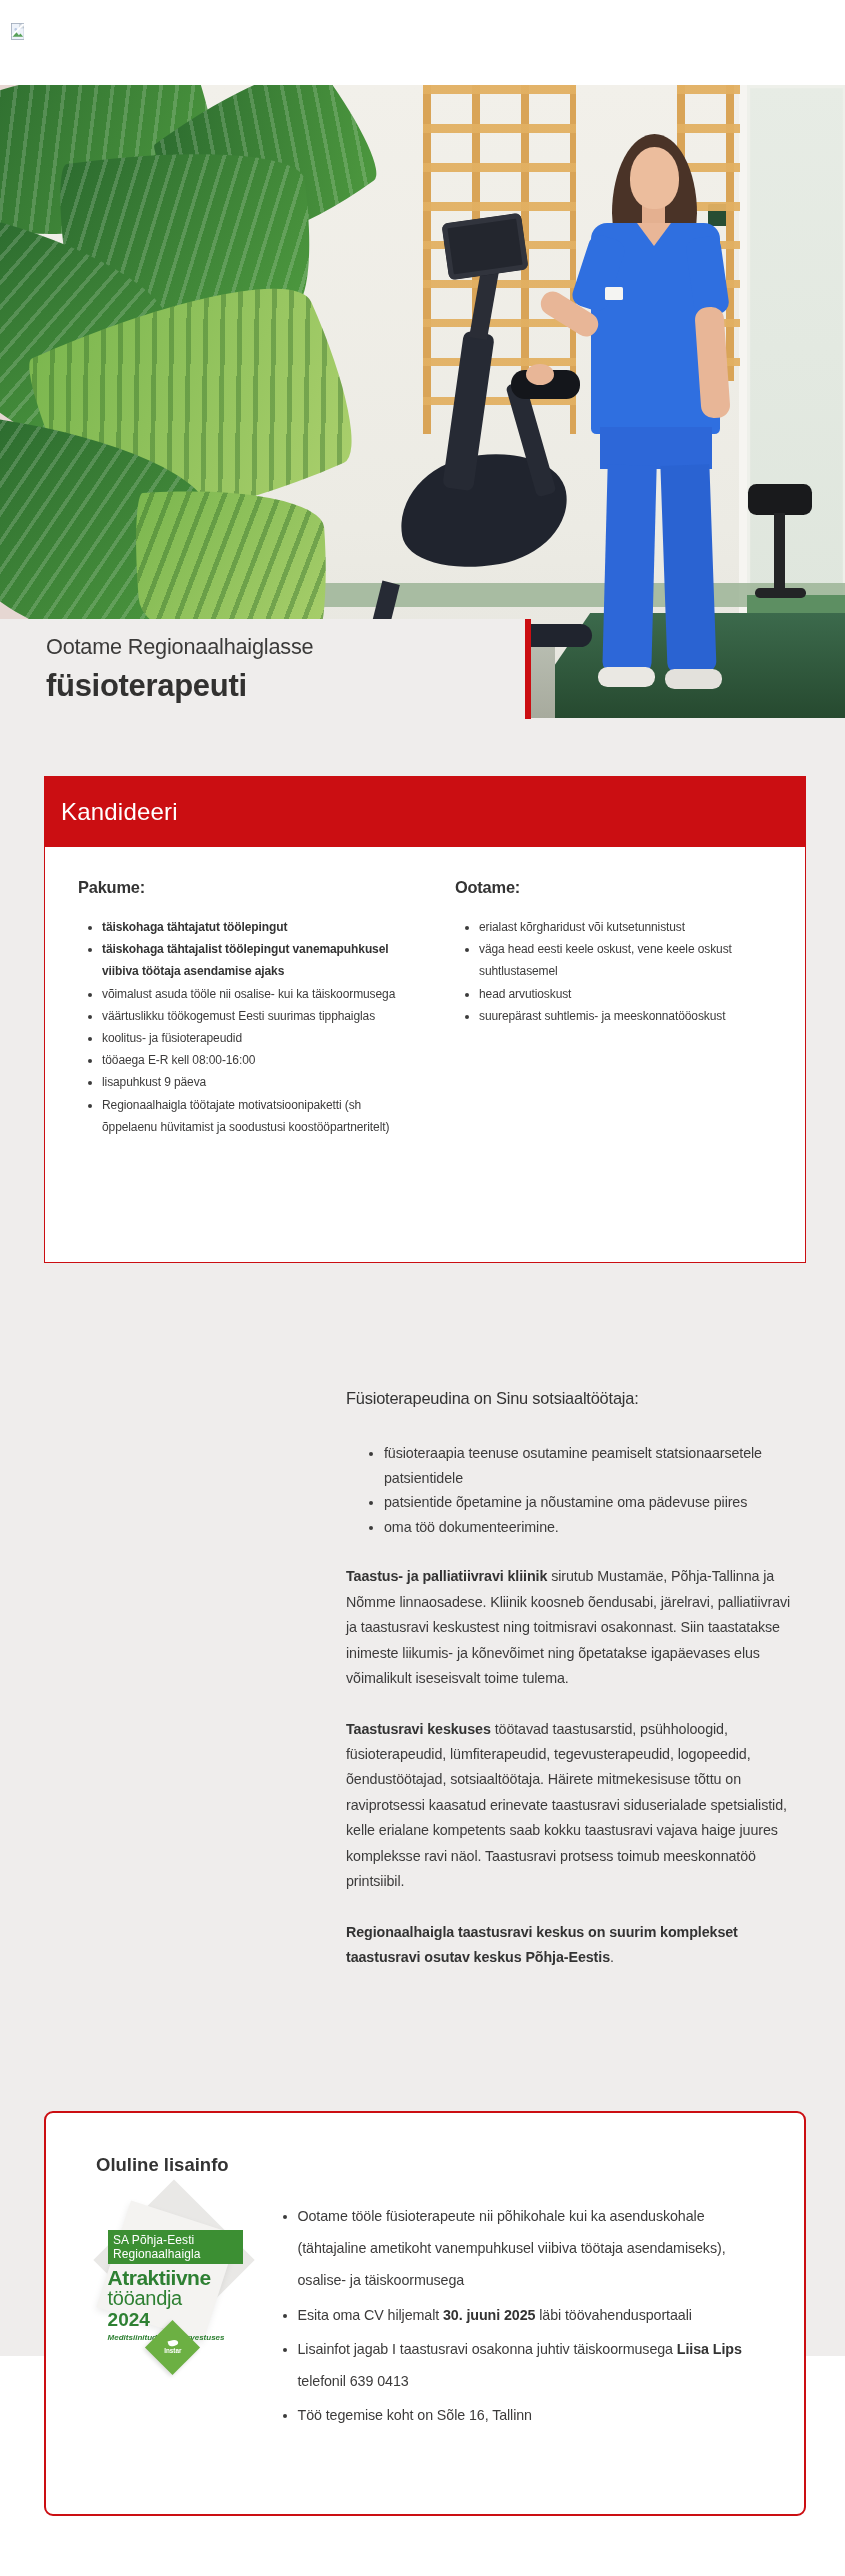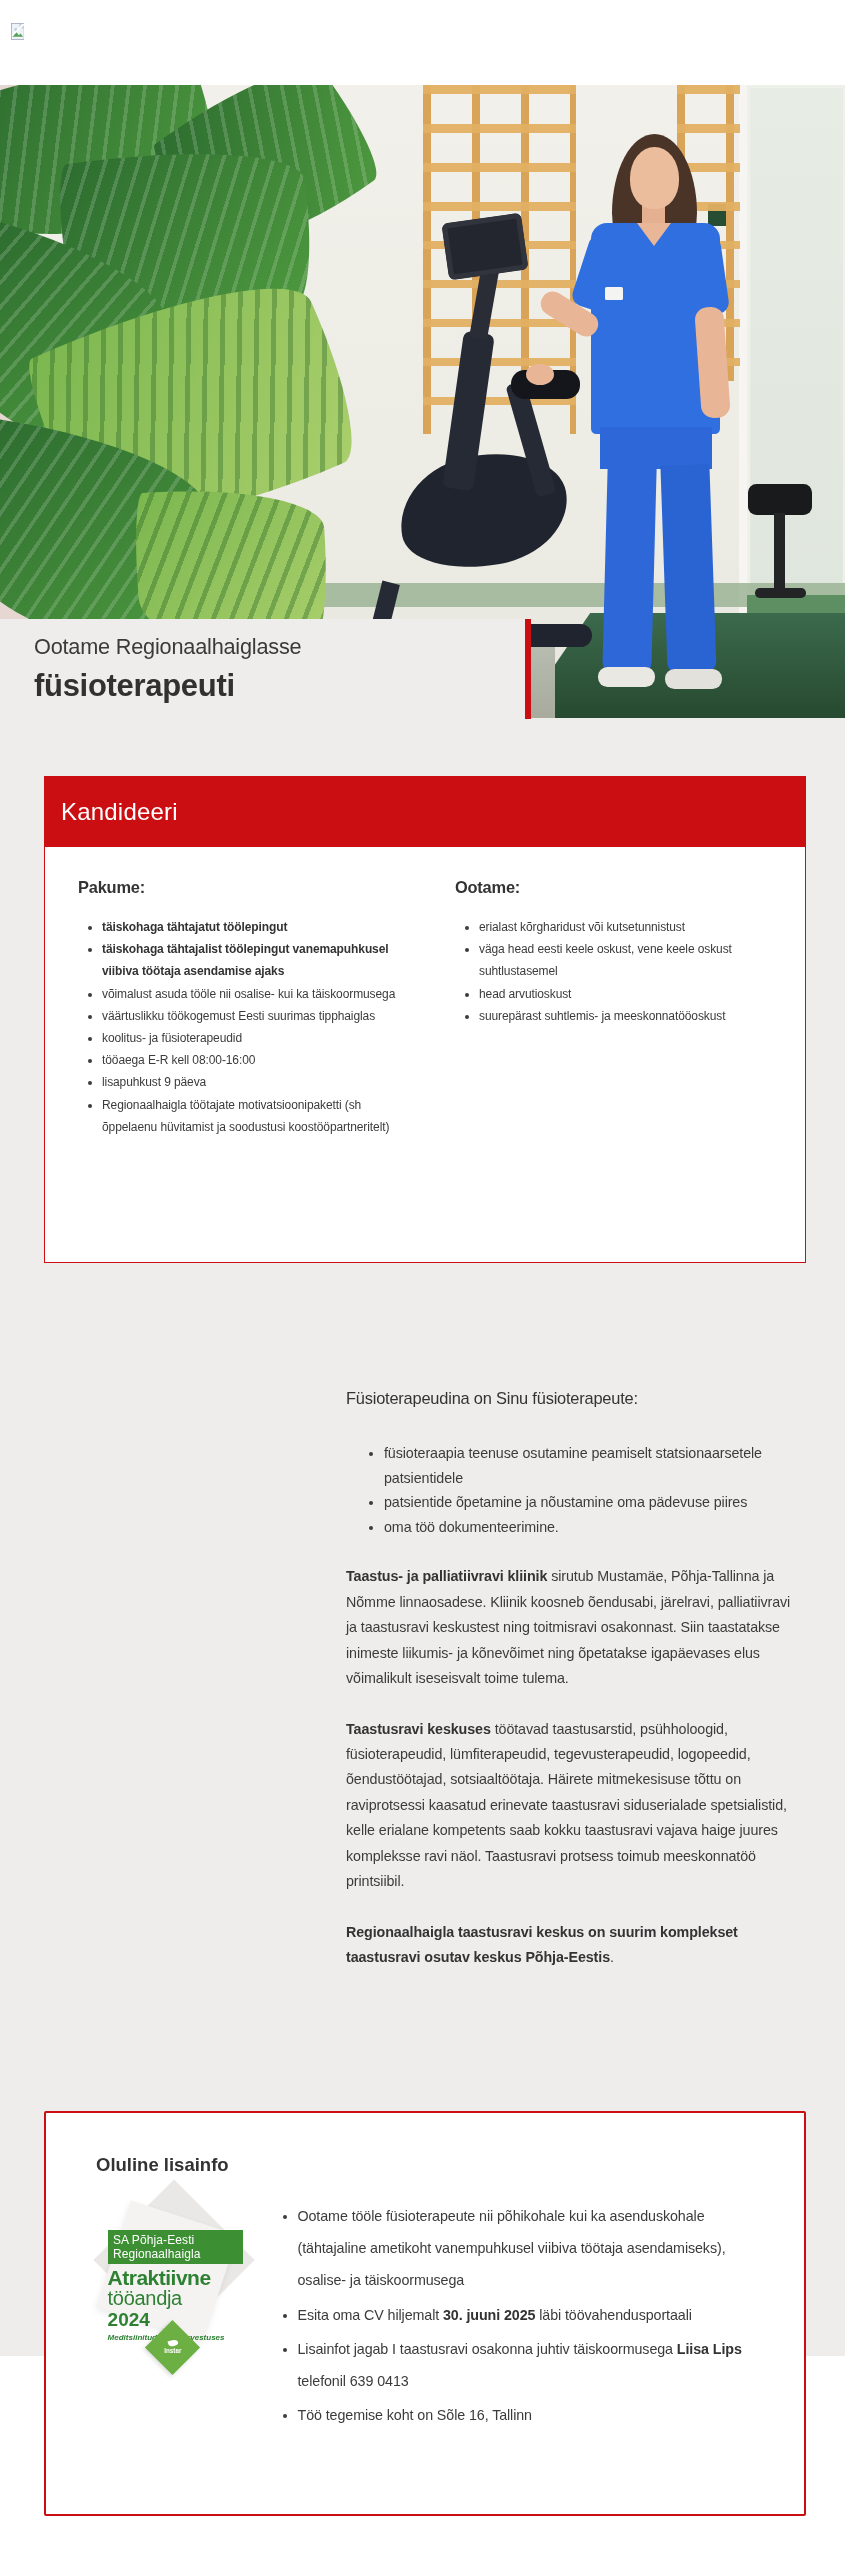--- a/index.html
+++ b/index.html
@@ -77,21 +77,21 @@
 .w-leg2{position:absolute;left:664px;top:380px;width:49px;height:207px;background:#2a63d2;border-radius:0 0 9.5px 9.5px;transform:rotate(-2deg);}
 .w-shoe1{position:absolute;left:598px;top:582px;width:57px;height:20px;background:#eae8e3;border-radius:9.5px;}
 .w-shoe2{position:absolute;left:665px;top:584px;width:57px;height:20px;background:#e3e1dc;border-radius:9.5px;}
 
 .stool-seat{position:absolute;left:748px;top:399px;width:64px;height:31px;background:#191a1c;border-radius:8.5px;}
 .stool-pole{position:absolute;left:774px;top:428px;width:10.6px;height:79px;background:#232426;}
 .stool-base{position:absolute;left:755px;top:503px;width:51px;height:9.5px;background:#232426;border-radius:4.8px;}
 
 
 .title-box{position:absolute;left:0;top:619px;width:531px;height:100px;background:var(--section-gray);
-  border-right:6.9px solid var(--brand-red);display:flex;flex-direction:column;justify-content:center;padding-left:34px;gap:8px;}
+  border-right:6.9px solid var(--brand-red);display:flex;flex-direction:column;justify-content:center;padding-left:46px;gap:8px;}
 .title-line1{font-size:21.7px;color:#3b3a39;letter-spacing:-0.2px;}
 .title-line2{font-size:31px;font-weight:700;color:#323130;letter-spacing:-0.3px;}
 
 
 .gray-band{position:absolute;left:0;top:718px;width:845px;height:1638px;background:var(--section-gray);}
 
 
 .apply-card{position:absolute;left:44px;top:776px;width:762px;}
 .apply-header{height:71px;background:var(--brand-red);color:#fff;font-size:24px;font-weight:400;
   display:flex;align-items:center;padding-left:17px;letter-spacing:0.2px;cursor:pointer;}
@@ -105,21 +105,21 @@
 .tasks{position:absolute;left:346px;top:1389px;width:454px;}
 .tasks h3{font-size:16.4px;font-weight:400;color:#333;letter-spacing:-0.2px;}
 .tasks h3 b{font-weight:400;}
 .tasks ul{list-style:disc;padding-left:38px;margin-top:33px;}
 .tasks li{font-size:14.3px;line-height:1.72;letter-spacing:-0.1px;}
 .tasks p{font-size:14.3px;line-height:1.78;margin-top:25px;letter-spacing:-0.1px;}
 .tasks p b,.apply-body li b,.extra-list li b{font-weight:700;color:#333;}
 
 
 .extra{position:absolute;left:44px;top:2111px;width:762px;height:405px;background:#fff;
-  border:2.1px solid var(--brand-red);border-radius:2px;}
+  border:2.1px solid var(--brand-red);border-radius:9px;}
 .extra-title{margin:41px 0 0 50px;font-size:18.5px;font-weight:700;color:#333;}
 .extra-content{display:flex;margin-top:24px;padding:0 29px 0 50px;}
 .extra-list{flex:1;margin-left:27.5px;list-style:disc;padding-left:16px;}
 .extra-list li{font-size:14.3px;line-height:2.25;margin-bottom:2.1px;letter-spacing:-0.1px;}
 
 
 .award{position:relative;width:158px;height:158px;flex:none;}
 .award-star{position:absolute;left:21px;top:3.2px;width:114px;height:114px;background:#e9e8e6;transform:rotate(45deg);}
 .award-star2{position:absolute;left:15px;top:15px;width:112px;height:112px;background:#f4f3f1;transform:rotate(18deg);box-shadow:0 3.2px 7.4px rgba(0,0,0,.08);}
 .award-card{position:absolute;left:11.6px;top:30px;width:135px;height:106px;display:flex;flex-direction:column;align-items:flex-start;}
@@ -233,21 +233,21 @@
             <li><span>erialast kõrgharidust või kutsetunnistust</span></li>
             <li><span>väga head eesti keele oskust, vene keele oskust suhtlustasemel</span></li>
             <li><span>head arvutioskust</span></li>
             <li><span>suurepärast suhtlemis- ja meeskonnatööoskust</span></li>
           </ul>
       </div>
     </div>
   </div>
 
   <div class="tasks">
-    <h3><b>Füsioterapeudina</b><span> on Sinu füsioterapeute:</span></h3>
+    <h3><b>Füsioterapeudina</b><span> on Sinu sotsiaaltöötaja:</span></h3>
     <ul>
         <li><span>füsioteraapia teenuse osutamine peamiselt statsionaarsetele patsientidele</span></li>
         <li><span>patsientide õpetamine ja nõustamine oma pädevuse piires</span></li>
         <li><span>oma töö dokumenteerimine.</span></li>
       </ul>
     <p><b>Taastus- ja palliatiivravi kliinik</b><span> sirutub Mustamäe, Põhja-Tallinna ja Nõmme linnaosadese. Kliinik koosneb õendusabi, järelravi, palliatiivravi ja taastusravi keskustest ning toitmisravi osakonnast. Siin taastatakse inimeste liikumis- ja kõnevõimet ning õpetatakse igapäevases elus võimalikult iseseisvalt toime tulema.</span></p>
     <p><b>Taastusravi keskuses</b><span> töötavad taastusarstid, psühholoogid, füsioterapeudid, lümfiterapeudid, tegevusterapeudid, logopeedid, õendustöötajad, sotsiaaltöötaja. Häirete mitmekesisuse tõttu on raviprotsessi kaasatud erinevate taastusravi siduserialade spetsialistid, kelle erialane kompetents saab kokku taastusravi vajava haige juures kompleksse ravi näol. Taastusravi protsess toimub meeskonnatöö printsiibil.</span></p>
     <p><b>Regionaalhaigla taastusravi keskus on suurim komplekset taastusravi osutav keskus Põhja-Eestis</b><span>.</span></p>
   </div>
 

